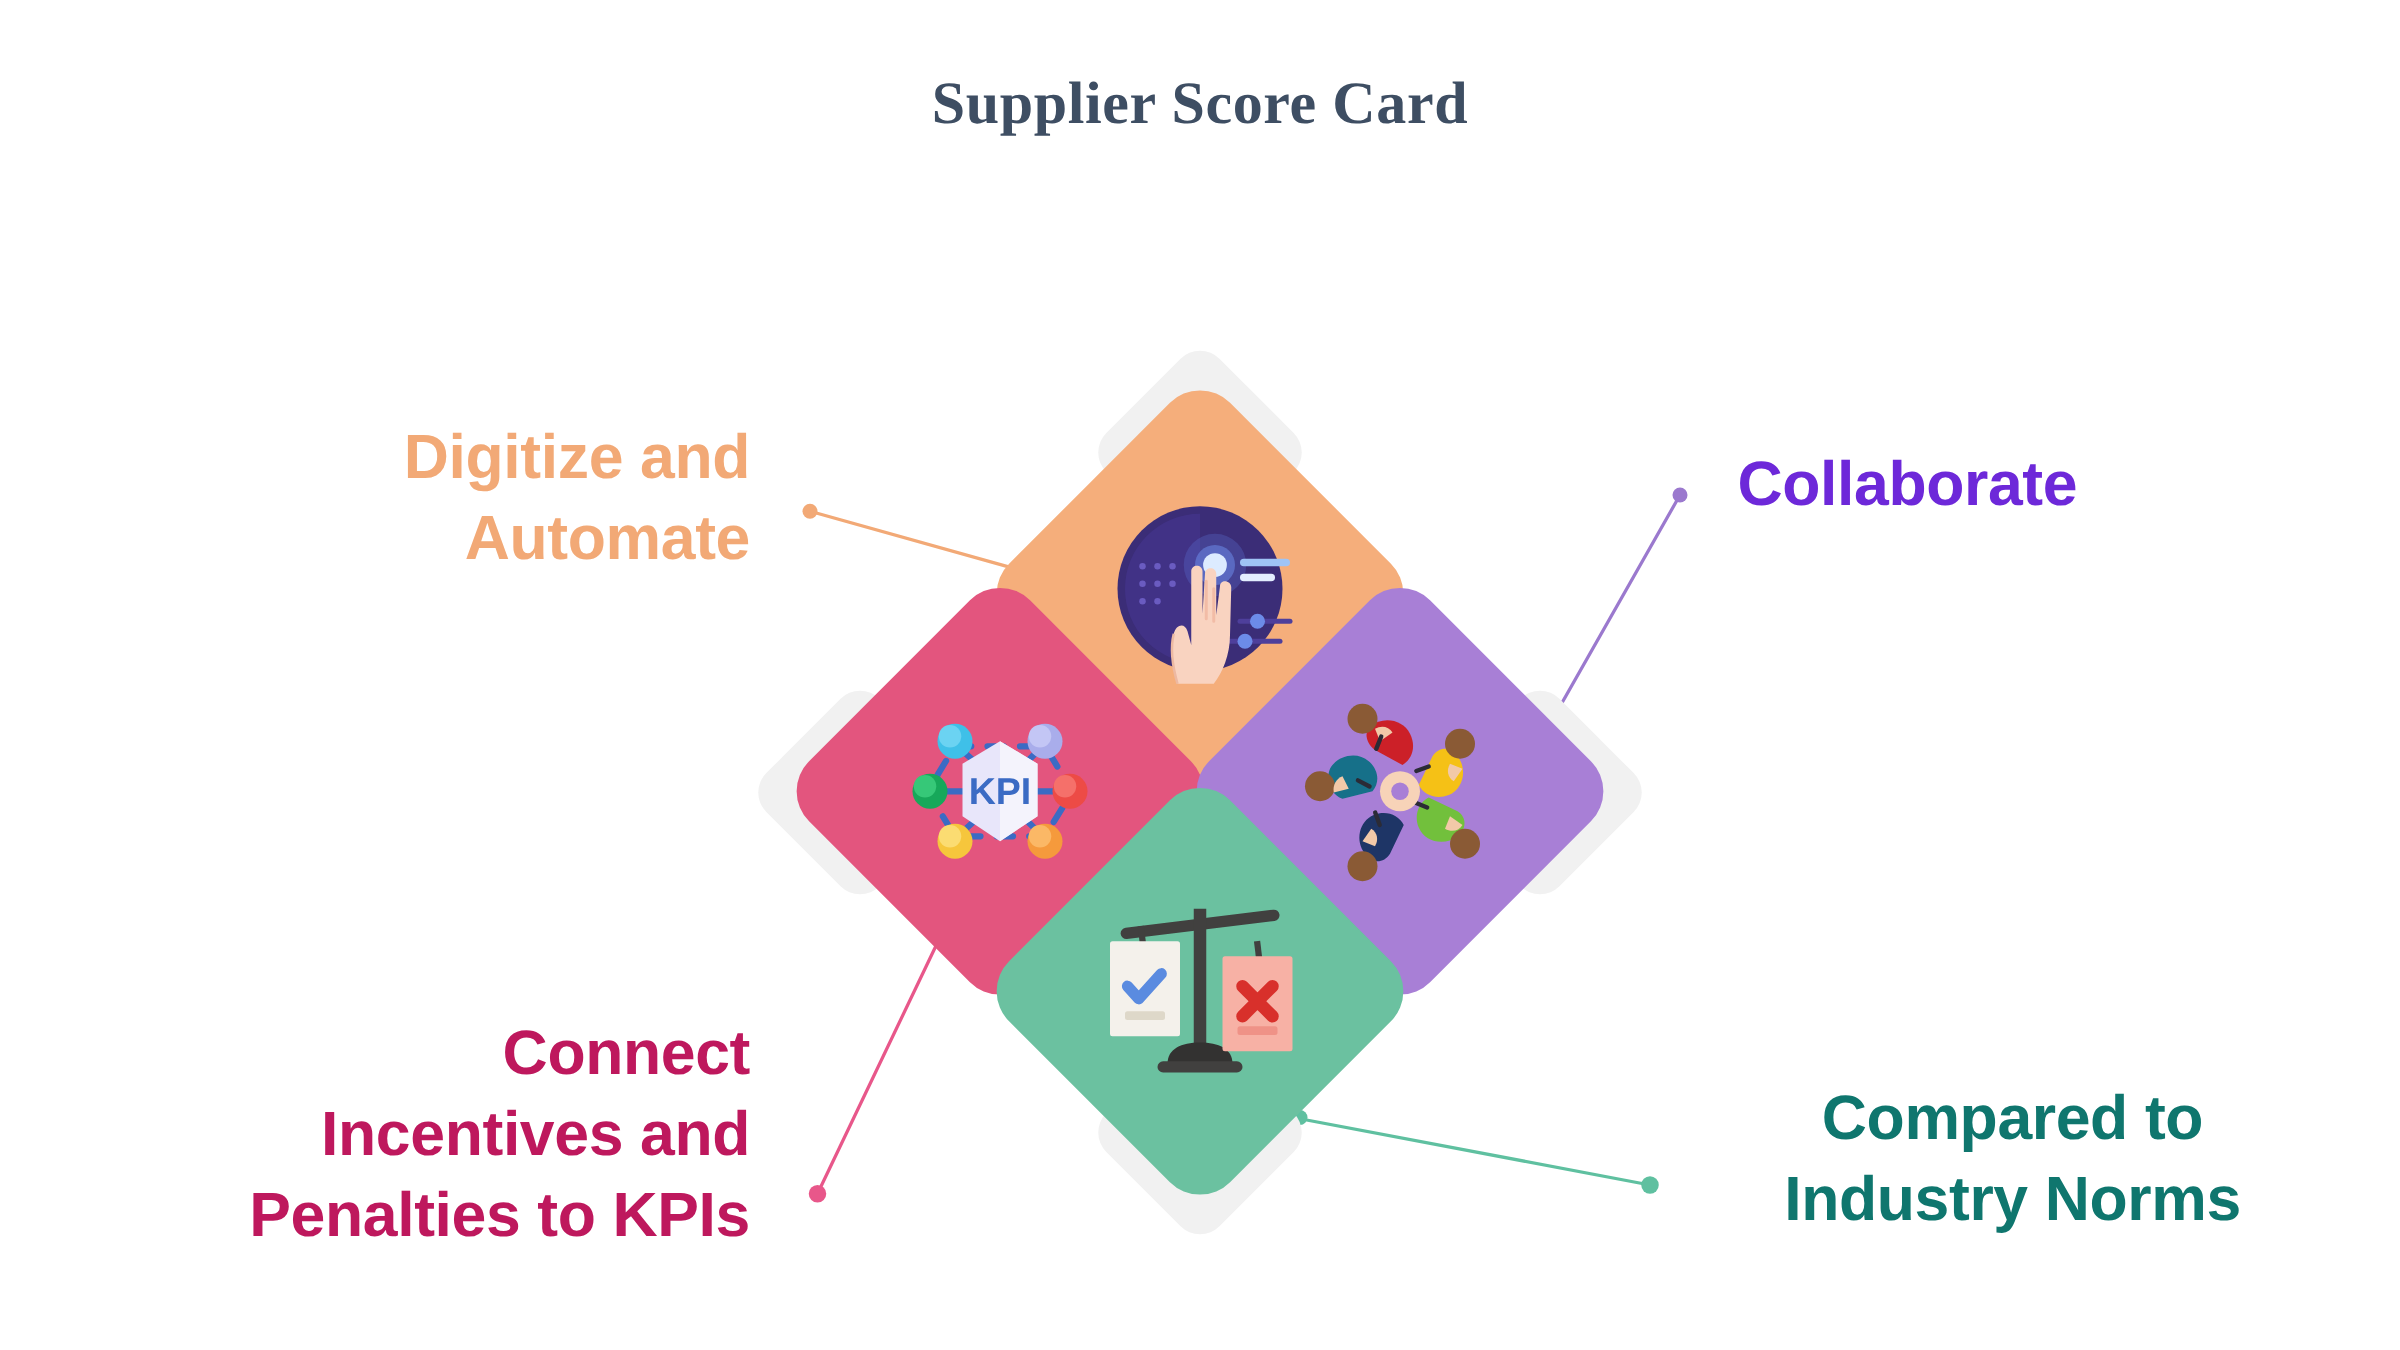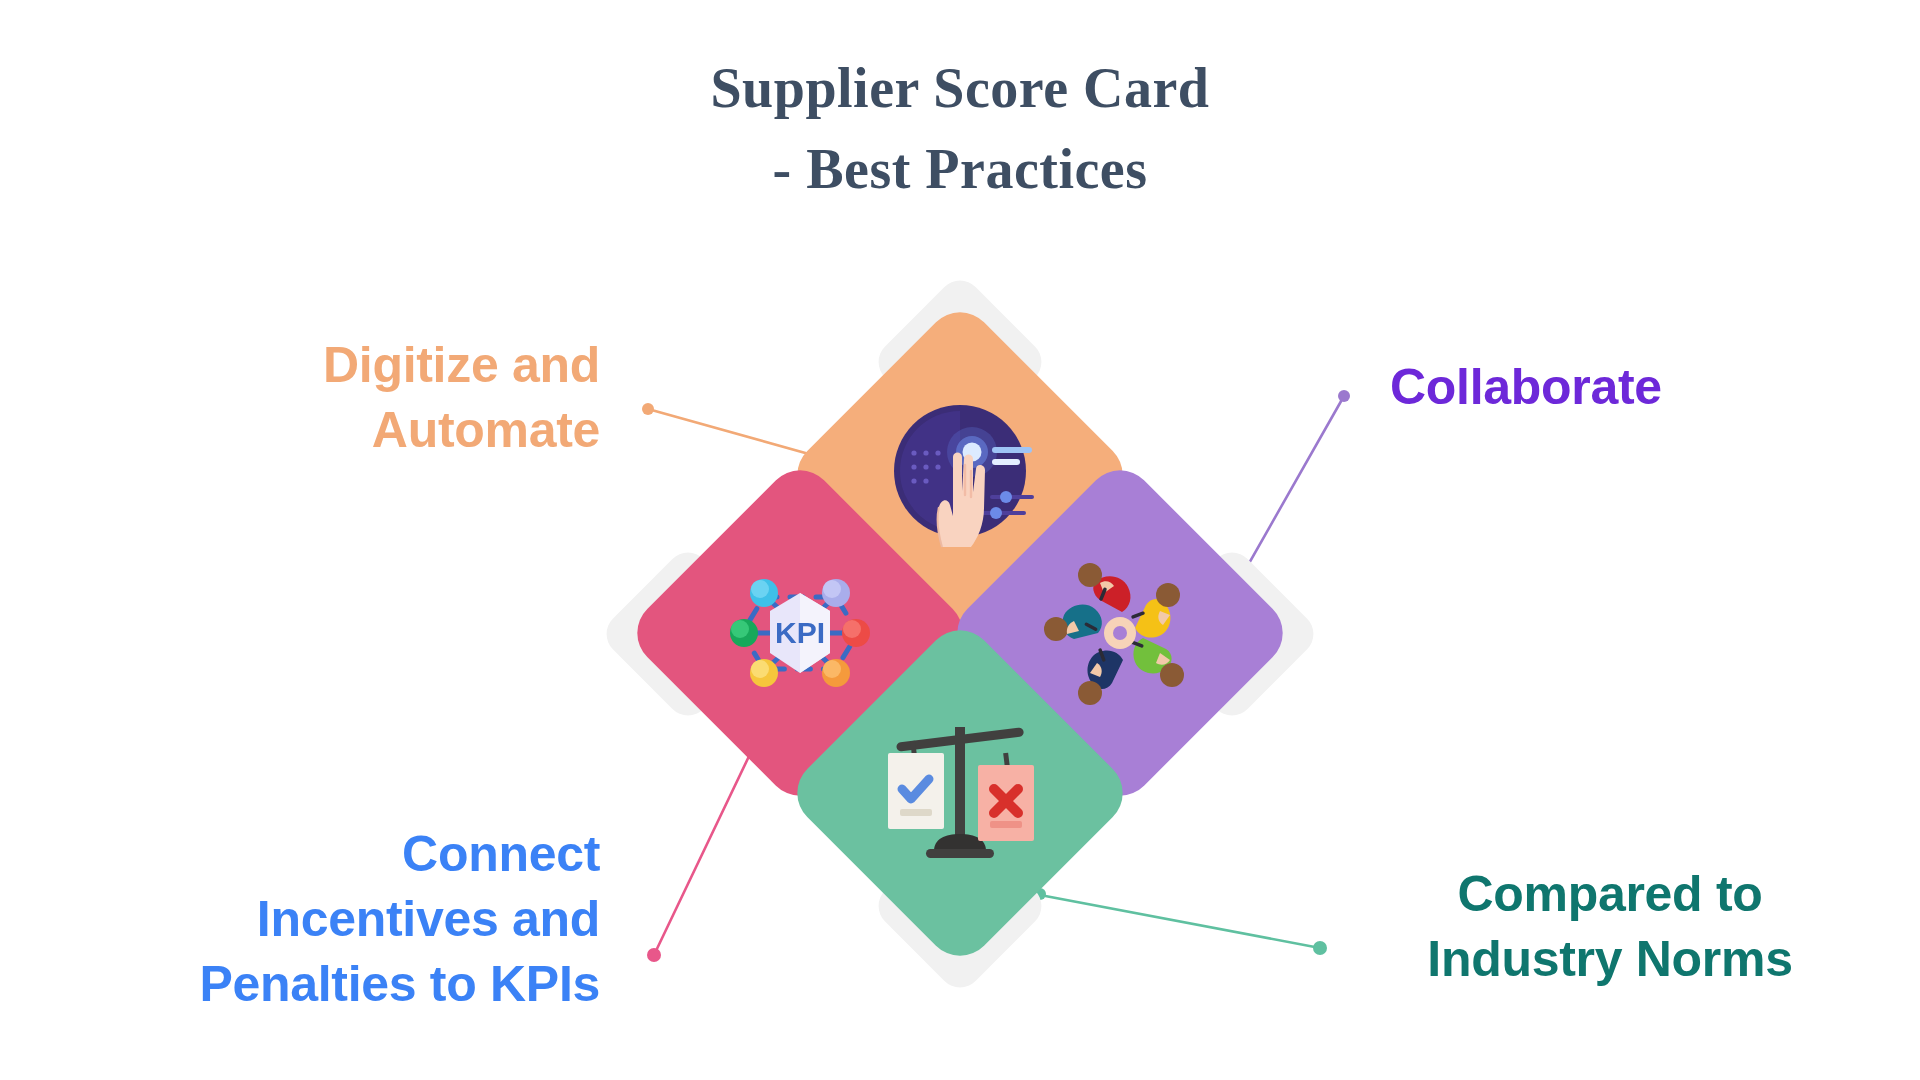--- a/index.html
+++ b/index.html
@@ -15,21 +15,21 @@
   .title-block{
     position:absolute;
     top:48px; left:0; width:1920px;
     text-align:center;
     font-family:"Liberation Serif", serif;
     font-weight:bold;
     color:#3E4E63;
     letter-spacing:0.5px;
   }
   .title-line{
-    font-size:56px;
+    font-size:48px;
     line-height:1.45;
     display:block;
     font-family:Liberation Serif, serif;
   }
 
   
   .connectors{
     position:absolute;
     top:0; left:0;
     width:1920px; height:1080px;
@@ -90,35 +90,33 @@
     color:#F2A976;
   }
   .label-collaborate{
     left:1390px; top:355px; width:460px;
     text-align:left;
     color:#6d28d9;
   }
   .label-connect{
     left:150px; top:810px; width:450px;
     text-align:right;
-    color:#3b82f6;
-    margin-top:12px;
+    color:#be185d;
   }
   .label-compared{
     left:1390px; top:862px; width:440px;
     text-align:center;
     color:#0f766e;
   }
 </style>
 </head>
 <body>
 
 <div class="title-block">
   <span class="title-line">Supplier Score Card</span>
-  <span class="title-line">- Best Practices</span>
 </div>
 
 <svg class="connectors" viewBox="0 0 1920 1080">
 
   <g>
     <line x1="648" y1="409" x2="916" y2="484" stroke="#F2A976" stroke-width="2.6" stroke-linecap="round"></line>
     <circle cx="648" cy="409" r="6" fill="#F2A976"></circle>
   </g>
 
   <g>

